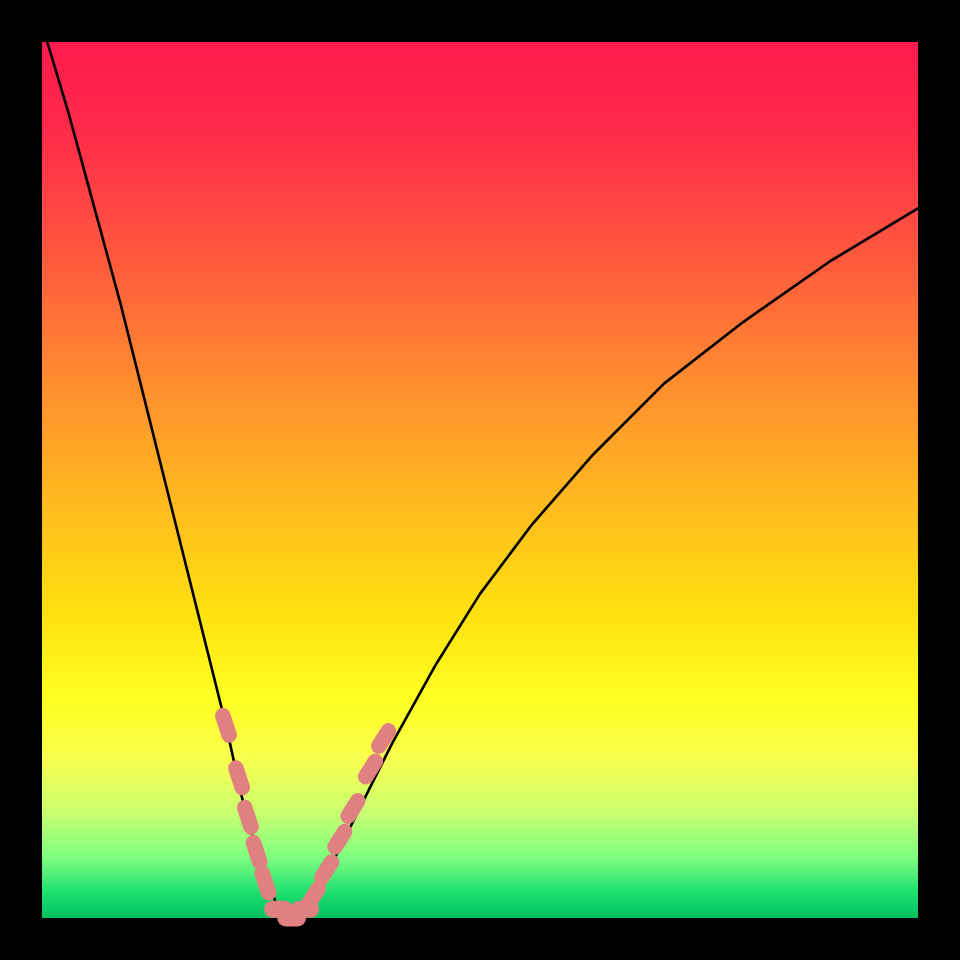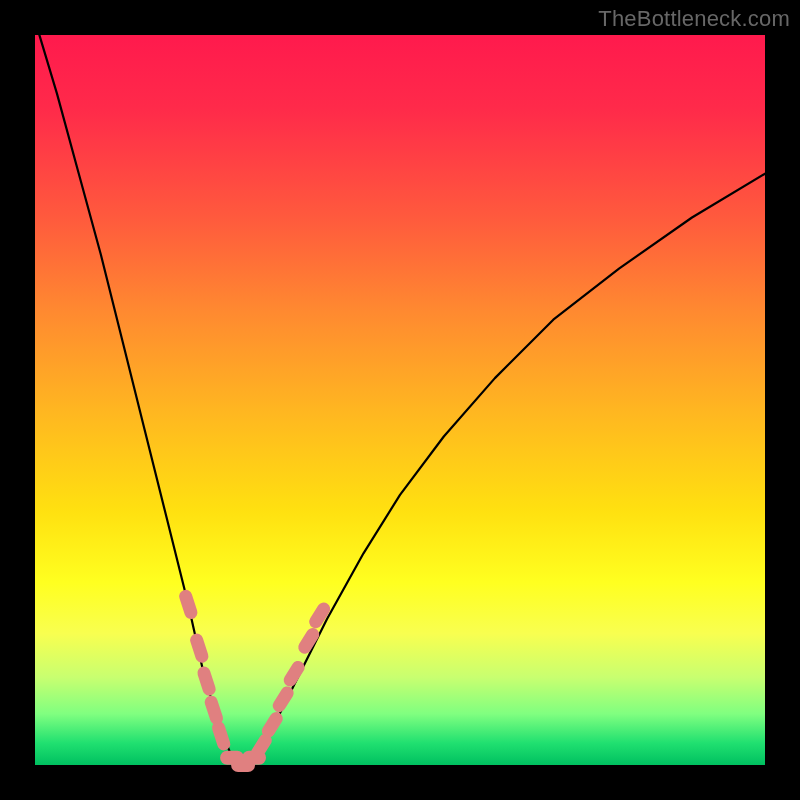--- a/index.html
+++ b/index.html
@@ -77,14 +77,13 @@
           <rect x="234.20" y="657.80" width="28.00" height="13.00" rx="6.50" fill="#e08080" transform="rotate(-58 248.20 664.30)"></rect>
           <rect x="245.15" y="632.25" width="28.00" height="13.00" rx="6.50" fill="#e08080" transform="rotate(-58 259.15 638.75)"></rect>
           <rect x="259.75" y="599.40" width="28.00" height="13.00" rx="6.50" fill="#e08080" transform="rotate(-58 273.75 605.90)"></rect>
           <rect x="270.70" y="573.85" width="28.00" height="13.00" rx="6.50" fill="#e08080" transform="rotate(-58 284.70 580.35)"></rect>
           <rect x="185.10" y="715.70" width="24.00" height="14.00" rx="7.00" fill="#e08080" transform="rotate(0 197.10 722.70)"></rect>
           <rect x="196.05" y="723.00" width="24.00" height="14.00" rx="7.00" fill="#e08080" transform="rotate(0 208.05 730.00)"></rect>
           <rect x="207.00" y="715.70" width="24.00" height="14.00" rx="7.00" fill="#e08080" transform="rotate(0 219.00 722.70)"></rect>
         </g>
     </svg>
   </div>
-  <div class="watermark">TheBottleneck.com</div>
 </div>
 
 </body></html>

